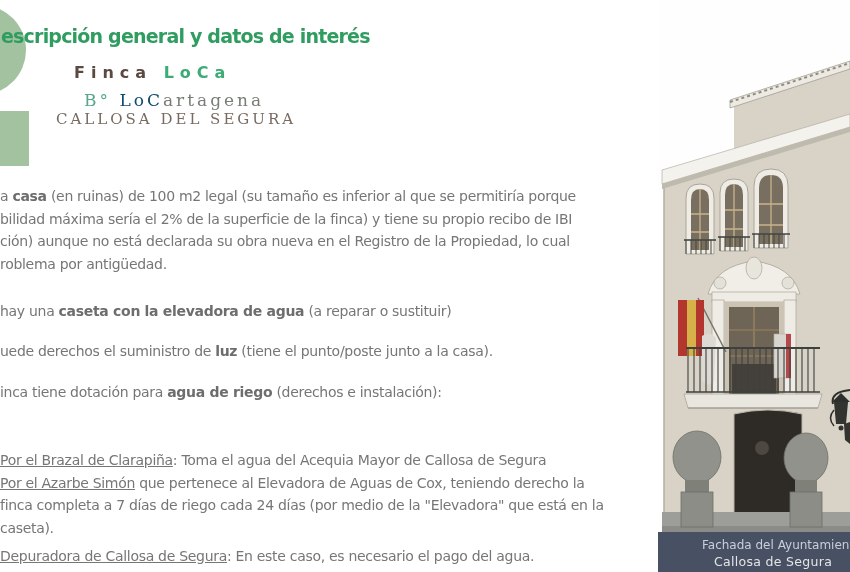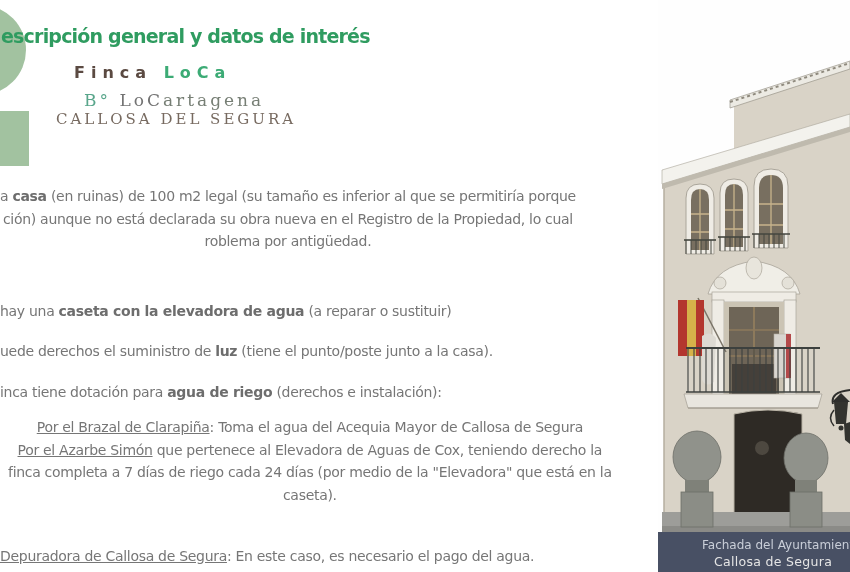--- a/index.html
+++ b/index.html
@@ -1,35 +1,35 @@
 <!DOCTYPE html>
 <html><head>
 <meta charset="utf-8">
 <style>
   * { margin:0; padding:0; box-sizing:border-box; }
   html,body { width:850px; height:572px; overflow:hidden; background:#ffffff;
               font-family:"DejaVu Sans", sans-serif; }
-  #stage { position:relative; width:850px; height:572px; background:#ffffff; overflow:hidden;text-align:center; }
+  #stage { position:relative; width:850px; height:572px; background:#ffffff; overflow:hidden; }
 
   
   .decor-circle { position:absolute; left:-64px; top:5px; width:90px; height:90px;
                   border-radius:50%; background:#a2c2a0; }
   .decor-square { position:absolute; left:-26px; top:111px; width:55px; height:55px;
                   background:#a2c2a0; }
 
   
   .title { position:absolute; left:1px; top:25px; font-size:19px; font-weight:bold;
            letter-spacing:-0.8px; color:#2f9c60; white-space:nowrap; }
   .brand { position:absolute; left:74px; top:63px; font-size:16px; font-weight:bold;
            letter-spacing:6px; white-space:nowrap; }
   .brand-w1 { color:#5b4a42; }
   .brand-w2 { color:#3cab75; }
   .sub1 { position:absolute; left:84px; top:90px; font-family:"DejaVu Serif", serif;
           font-size:17px; letter-spacing:3px; white-space:nowrap; }
-  .sub1-a { color:#59a68b; } .sub1-b { color:#737373; } .sub1-c { color:#777f75; }
+  .sub1-a { color:#59a68b; } .sub1-b { color:#0c4a6e; } .sub1-c { color:#777f75; }
   .sub2 { position:absolute; left:56px; top:110px; font-family:"DejaVu Serif", serif;
           font-size:15px; letter-spacing:3px; color:#776a60; white-space:nowrap; }
 
   
   .text-layer { position:absolute; left:0; top:0; width:656px; height:572px; overflow:hidden; }
   .text-block { position:absolute; left:0; white-space:nowrap; font-size:14px;
                 letter-spacing:-0.3px; color:#767676; }
   .text-line { line-height:22.6px; height:22.6px; }
   .seg-bold { font-weight:bold; color:#6d6d6d; }
   .seg-underline { text-decoration:underline; }
@@ -60,33 +60,34 @@
 
   <div class="sub1">
     <span class="sub1-a">B° </span><span class="sub1-b">LoC</span><span class="sub1-c">artagena</span>
   </div>
 
   <div class="sub2">CALLOSA DEL SEGURA</div>
 
   <div class="text-layer">
       <div class="text-block" style="top: 185px;">
         <div class="text-line"><span>a </span><span class="seg-bold">casa</span><span> (en ruinas) de 100 m2 legal (su tamaño es inferior al que se permitiría porque</span></div>
+        <div class="text-line"><span>bilidad máxima sería el 2% de la superficie de la finca) y tiene su propio recibo de IBI</span></div>
         <div class="text-line"><span>ción) aunque no está declarada su obra nueva en el Registro de la Propiedad, lo cual</span></div>
         <div class="text-line"><span>roblema por antigüedad.</span></div>
       </div>
       <div class="text-block" style="top: 300px;">
         <div class="text-line"><span>hay una </span><span class="seg-bold">caseta con la elevadora de agua</span><span> (a reparar o sustituir)</span></div>
       </div>
       <div class="text-block" style="top: 340px;">
         <div class="text-line"><span>uede derechos el suministro de </span><span class="seg-bold">luz</span><span> (tiene el punto/poste junto a la casa).</span></div>
       </div>
       <div class="text-block" style="top: 381px;">
         <div class="text-line"><span>inca tiene dotación para </span><span class="seg-bold">agua de riego</span><span> (derechos e instalación):</span></div>
       </div>
-      <div class="text-block" style="top: 416px; padding-left: 8px;">
+      <div class="text-block" style="top: 449px;">
         <div class="text-line"><span class="seg-underline">Por el Brazal de Clarapiña</span><span>: Toma el agua del Acequia Mayor de Callosa de Segura</span></div>
         <div class="text-line"><span class="seg-underline">Por el Azarbe Simón</span><span> que pertenece al Elevadora de Aguas de Cox, teniendo derecho la</span></div>
         <div class="text-line"><span>finca completa a 7 días de riego cada 24 días (por medio de la "Elevadora" que está en la</span></div>
         <div class="text-line"><span>caseta).</span></div>
       </div>
       <div class="text-block" style="top: 545px;">
         <div class="text-line"><span class="seg-underline">Depuradora de Callosa de Segura</span><span>: En este caso, es necesario el pago del agua.</span></div>
       </div>
     </div>
 

